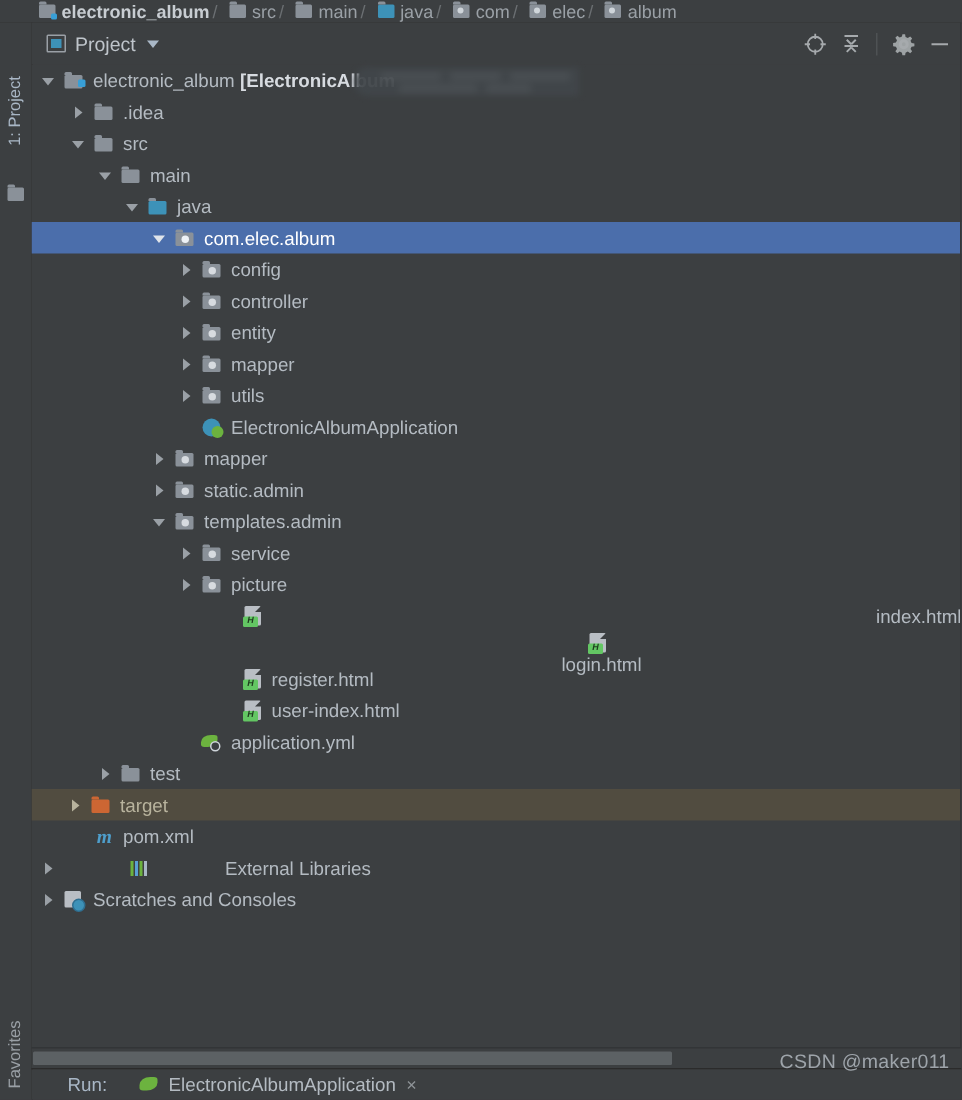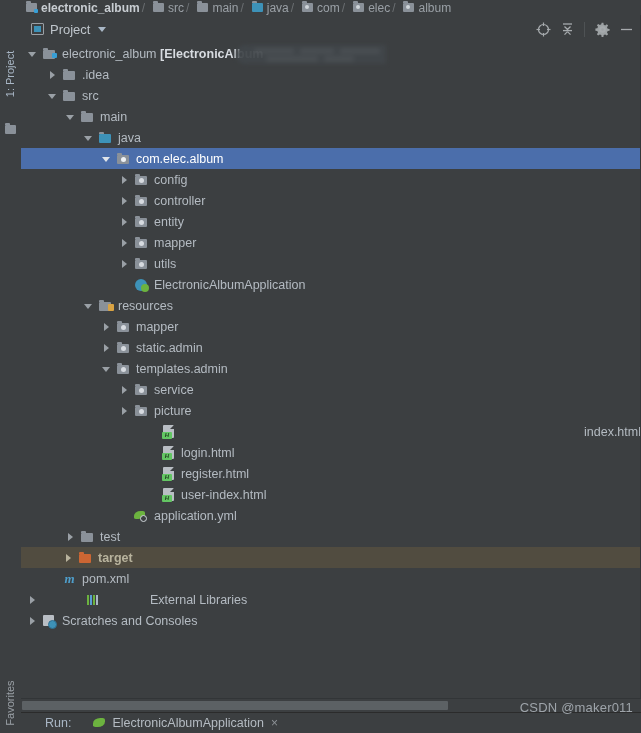--- a/index.html
+++ b/index.html
@@ -394,28 +394,20 @@
       <span class="label">utils</span>
     </div>
 
     <div class="row" style="padding-left:113px;">
       <span class="ic">
           <i class="ic-spring"></i>
         </span>
       <span class="label">ElectronicAlbumApplication</span>
     </div>
 
-    <div class="row" style="padding-left:62px;">
-      <span class="twisty d"></span>
-      <span class="ic">
-          <i class="fld"></i>
-          <i class="badge-res"></i>
-        </span>
-      <span class="label">resources</span>
-    </div>
 
     <div class="row" style="padding-left:80px;">
       <span class="twisty r"></span>
       <span class="ic">
           <i class="fld"></i>
           <i class="badge-pkg"></i>
         </span>
       <span class="label">mapper</span>
     </div>
     <div class="row" style="padding-left:80px;">
@@ -453,21 +445,21 @@
     </div>
 
     <div class="row" style="padding-left:140px;justify-content:space-between;">
       <span class="ic">
           <i class="ic-html">
             <span>H</span>
           </i>
         </span>
       <span class="label">index.html</span>
     </div>
-    <div class="row" style="padding-left:140px;">
+    <div class="row" style="padding-left:140px;flex-direction:column;">
       <span class="ic">
           <i class="ic-html">
             <span>H</span>
           </i>
         </span>
       <span class="label">login.html</span>
     </div>
     <div class="row" style="padding-left:140px;">
       <span class="ic">
           <i class="ic-html">
@@ -495,21 +487,21 @@
     </div>
 
     <div class="row" style="padding-left:44px;">
       <span class="twisty r"></span>
       <span class="ic">
           <i class="fld"></i>
         </span>
       <span class="label">test</span>
     </div>
 
-    <div class="row excluded" style="padding-left:42px;font-weight:bold;">
+    <div class="row excluded" style="padding-left:24px;">
       <span class="twisty r"></span>
       <span class="ic">
           <i class="fld orange"></i>
         </span>
       <span class="label">target</span>
     </div>
 
     <div class="row" style="padding-left:41px;">
       <span class="ic">
           <i class="ic-m">m</i>

